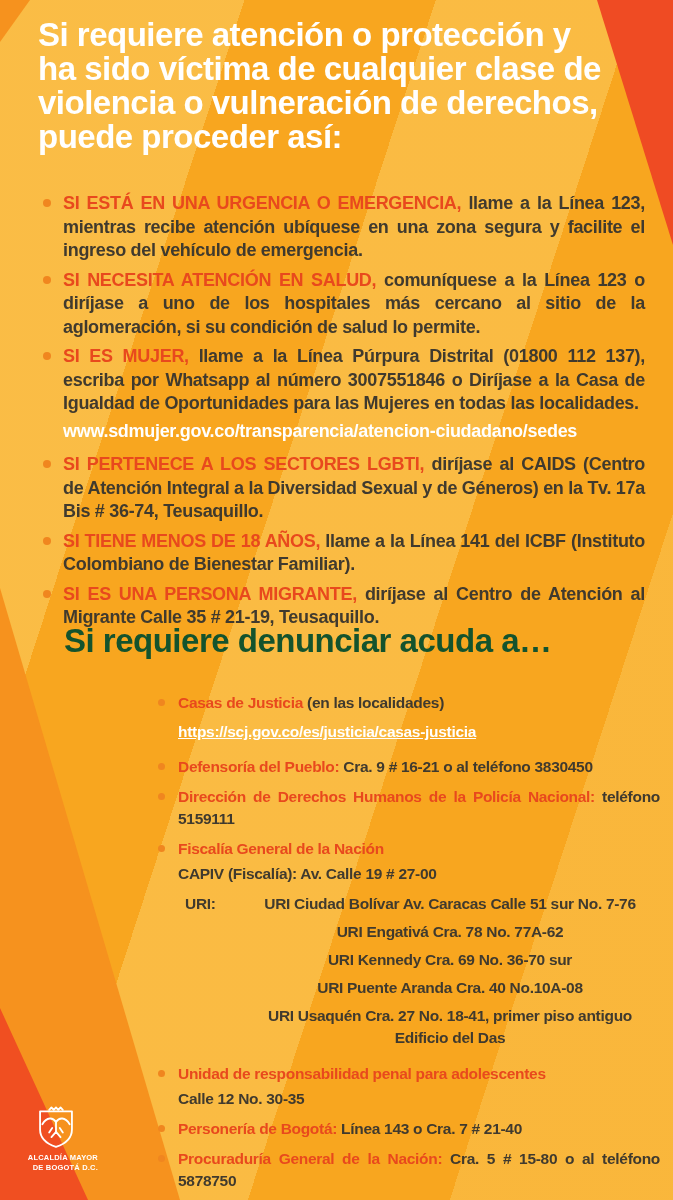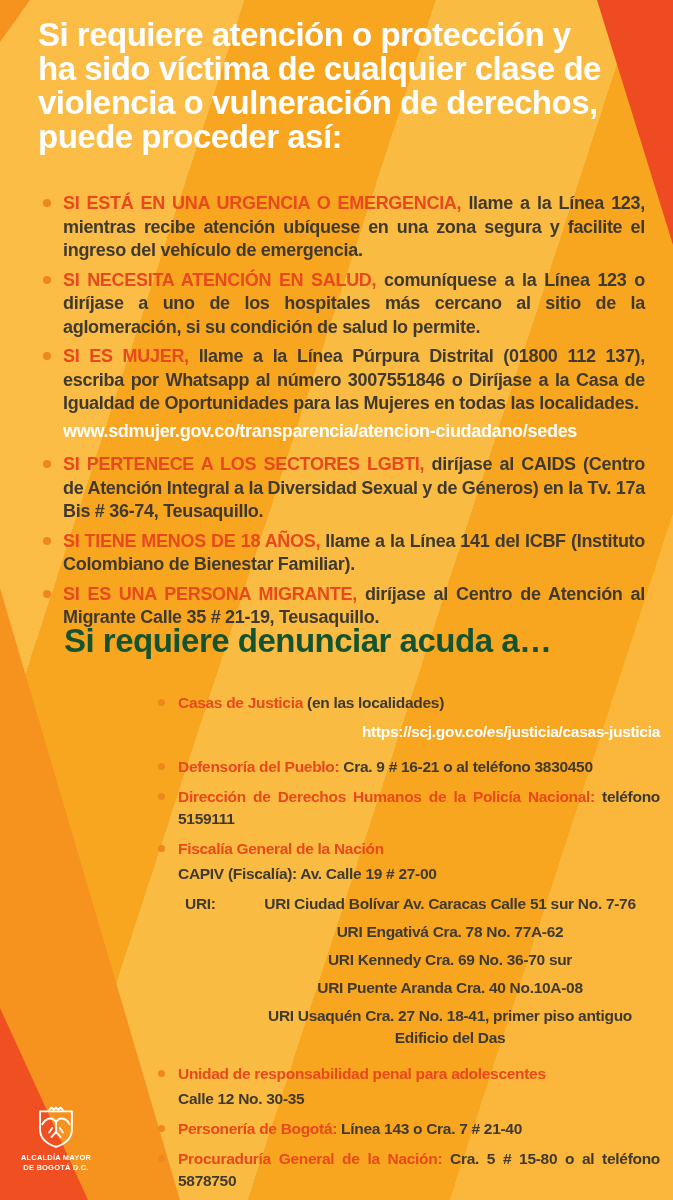--- a/index.html
+++ b/index.html
@@ -45,29 +45,29 @@
   h2.section-title{
     position:absolute;left:64px;top:622px;margin:0;color:#14532d;
     font-size:33px;line-height:38px;letter-spacing:-.5px;font-weight:700;
   }
   .list2{position:absolute;left:158px;top:692px;width:502px;}
   .place{display:flex;margin-bottom:8px;}
   .place > .dot{width:7px;height:7px;margin:7px 13px 0 0;}
   .place-content{width:482px;font-size:15.5px;line-height:22px;letter-spacing:-.3px;
     color:var(--text-dark,#403A2E);text-align:justify;}
   .place-name{color:var(--accent-red,#E8491D);}
-  .place-link{color:#fff;margin-top:7px;margin-bottom:5px;text-align:right;}
+  .place-link{color:#fff;margin-top:7px;margin-bottom:5px;text-align:left;text-decoration:underline;}
   .sub-line{margin-top:3px;text-align:left;}
   .uri-row{display:flex;margin-top:8px;text-align:left;gap:19px;}
   .uri-label{flex:0 0 41px;padding-left:7px;}
   .uri-list{width:410px;}
   .uri-list .uri-entry{margin-bottom:6px;text-align:center;}
 
   
-  .footer-logo{position:absolute;left:14px;top:1106px;width:84px;z-index:6;text-align:center;color:#fff;}
+  .footer-logo{position:absolute;left:14px;top:1106px;width:84px;z-index:6;text-align:right;color:#fff;}
   .crest{display:block;margin:0 auto 3px auto;}
   .logo-caption{font-size:7.5px;line-height:10px;letter-spacing:.2px;}
 </style>
 </head>
 <body>
 
 <div class="page">
   <div class="bg-bands"></div>
   <div class="wedge wedge-top-left"></div>
   <div class="wedge wedge-top-right"></div>

